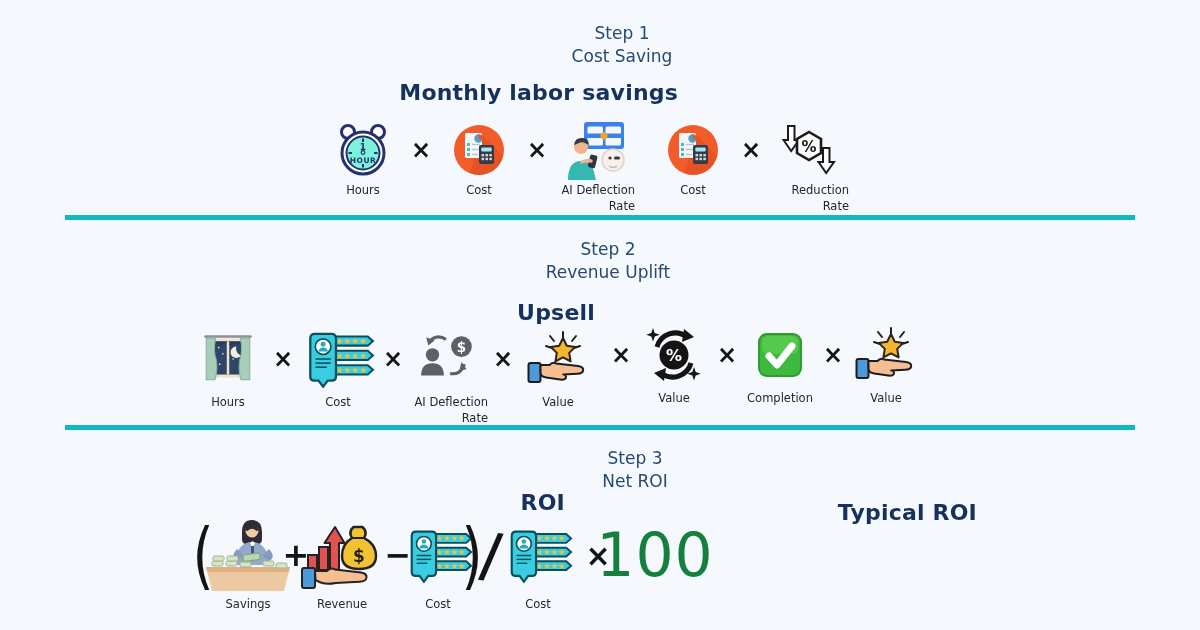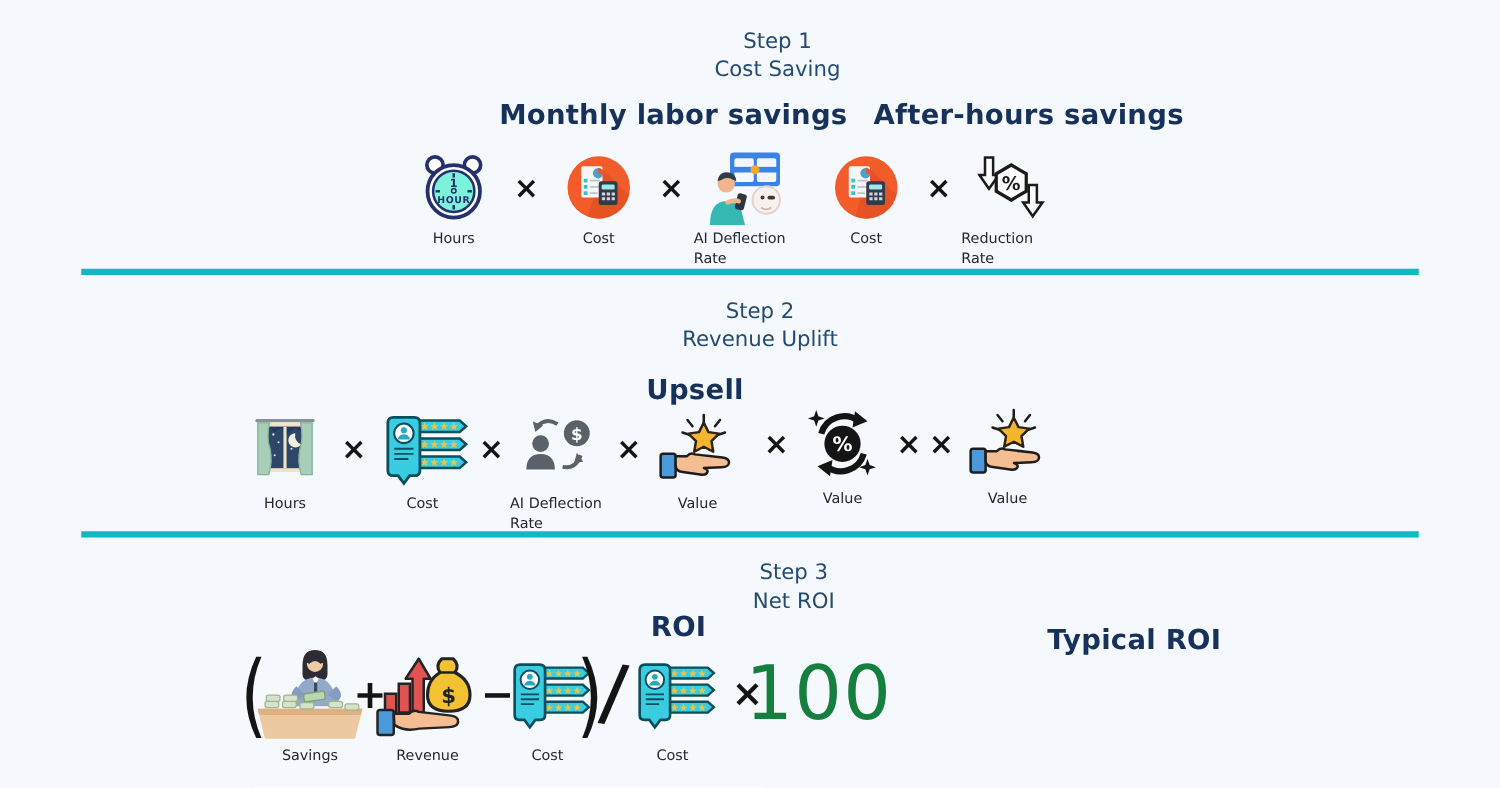--- a/index.html
+++ b/index.html
@@ -19,21 +19,21 @@
     font-size:22px; font-weight:bold; color:#16325b; letter-spacing:.2px;
   }
   .divider { position:absolute; left:65px; width:1070px; height:5px; background:#0fb8c3; }
   .row { position:absolute; display:flex; align-items:flex-start; }
   .fitem { display:flex; flex-direction:column; align-items:center; }
   .w80 { width:80px; }
   .icon-box { height:56px; display:flex; align-items:center; justify-content:center; }
   .icon-box2 { height:62px; display:flex; align-items:center; justify-content:center; }
   .icon-box3 { height:74px; display:flex; align-items:center; justify-content:center; }
   .fitem .label {
-    margin-top:5px; font-size:11.5px; line-height:1.35; text-align:left;
+    margin-top:5px; font-size:11.5px; line-height:1.35; text-align:right;
     color:#26262e; max-width:84px;
   }
   .op {
     display:flex; align-items:center; justify-content:center;
     font-size:24px; font-weight:bold; color:#141414;
   }
   .oph1 { height:56px; width:36px; }
   .oph2 { height:62px; width:30px; }
   .oph2b { height:62px; width:26px; }
   
@@ -61,21 +61,20 @@
         </clipPath>
     </defs>
   </svg>
 
   <div class="step-header" style="left:22px; top:22px;">
     <div>Step 1</div>
     <div>Cost Saving</div>
   </div>
 
   <div class="group-heading" style="left:278px; top:80px; width:400px;">Monthly labor savings</div>
-  <div class="group-heading" style="left:547px; top:80px; width:400px;">After-hours savings</div>
 
   <div class="row" style="left:323px; top:122px;">
     <div class="fitem w80">
       <div class="icon-box">
         <svg width="52" height="56" viewBox="0 0 52 56">
           <circle cx="11" cy="10" r="6.5" fill="#ffffff" stroke="#25316e" stroke-width="3"></circle>
           <circle cx="41" cy="10" r="6.5" fill="#ffffff" stroke="#25316e" stroke-width="3"></circle>
           <circle cx="26" cy="31" r="21" fill="#ffffff" stroke="#25316e" stroke-width="3"></circle>
           <circle cx="26" cy="31" r="16.5" fill="#7df2da" stroke="#25316e" stroke-width="2"></circle>
           <g stroke="#25316e" stroke-width="2">
@@ -298,20 +297,31 @@
           <polygon points="19,55 9,47 21,42" fill="#141414"></polygon>
           <circle cx="29" cy="29" r="14.5" fill="#141414"></circle>
           <text x="29" y="35" font-size="16" font-weight="bold" text-anchor="middle" fill="#ffffff">%</text>
           <path d="M8 2 l1.7 5 5 1.7 -5 1.7 -1.7 5 -1.7-5 -5-1.7 5-1.7 Z" fill="#141414"></path>
           <path d="M49 41 l1.7 5 5 1.7 -5 1.7 -1.7 5 -1.7-5 -5-1.7 5-1.7 Z" fill="#141414"></path>
         </svg>
       </div>
       <div class="label">Value</div>
     </div>
     <div class="op oph2b">×</div>
+    <div class="fitem w80">
+      <div class="icon-box2">
+        <svg width="50" height="50" viewBox="0 0 50 50">
+          <rect x="3" y="3" width="44" height="44" rx="9" fill="#2e9a30"></rect>
+          <rect x="5" y="5" width="40" height="40" rx="7" fill="#3eb93e"></rect>
+          <rect x="7" y="6" width="36" height="18" rx="6" fill="#5ecf52" opacity="0.75"></rect>
+          <path d="M14 26 l8 9 l15-19" stroke="#ffffff" stroke-width="7" fill="none" stroke-linecap="round" stroke-linejoin="round"></path>
+        </svg>
+      </div>
+      <div class="label">Completion</div>
+    </div>
     <div class="op oph2b">×</div>
     <div class="fitem w80">
       <div class="icon-box2">
         <svg width="62" height="58" viewBox="0 0 62 58">
           <g stroke="#1d1d1d" stroke-width="2" stroke-linecap="round">
             <line x1="23" y1="6" x2="27" y2="11"></line>
             <line x1="36" y1="2" x2="36" y2="8"></line>
             <line x1="49" y1="6" x2="45" y2="11"></line>
             <line x1="19" y1="16" x2="25" y2="18"></line>
             <line x1="53" y1="16" x2="47" y2="18"></line>

